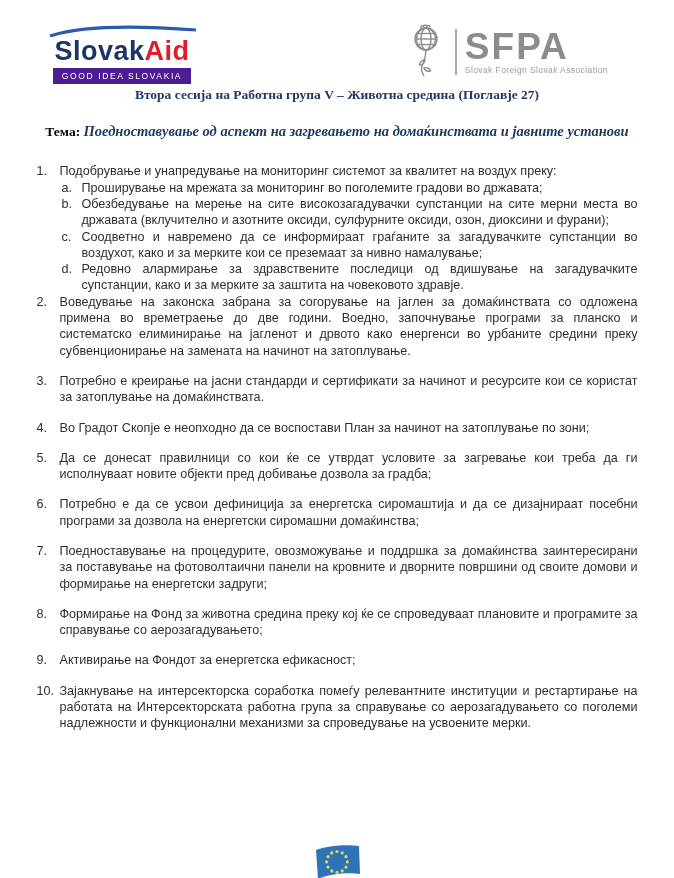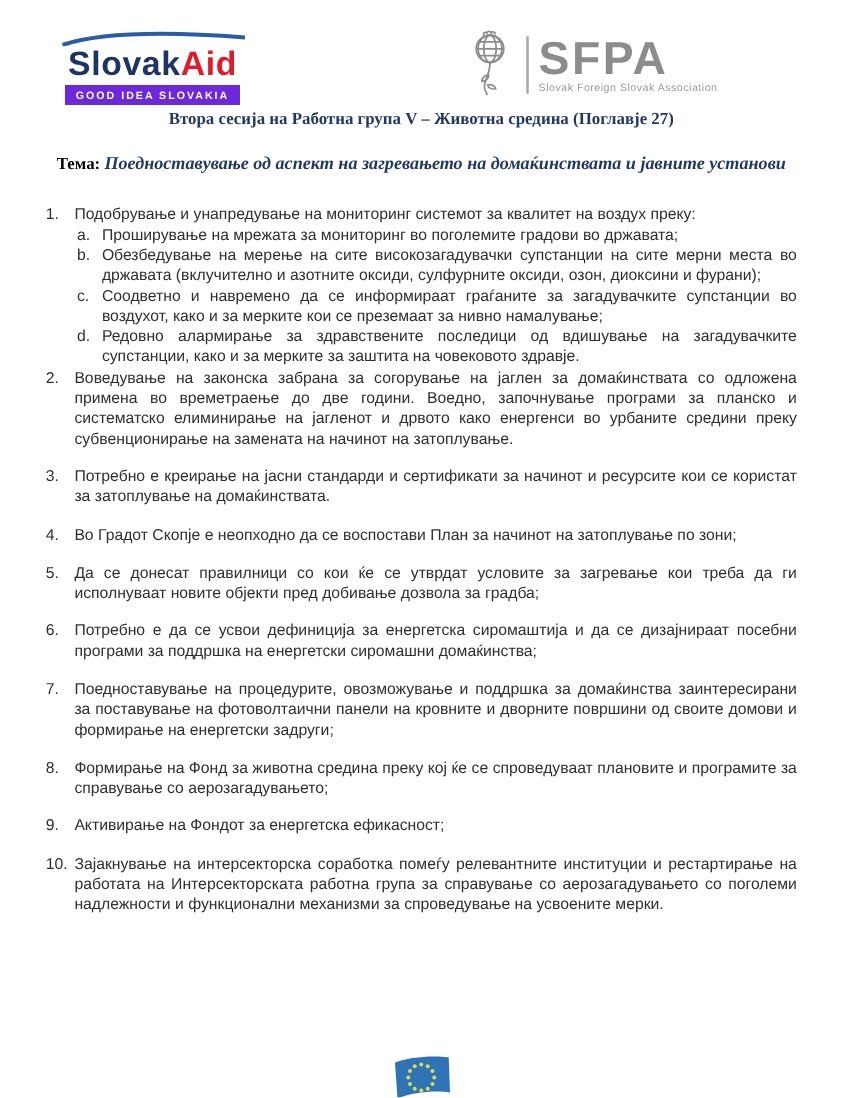--- a/index.html
+++ b/index.html
@@ -13,39 +13,39 @@
     margin: 0 auto;
     background: #ffffff;
     overflow: hidden;
   }
 
   
   .hdr {
     display: flex;
     justify-content: space-between;
     align-items: flex-start;
-    padding: 22px 100px 0 46px;
+    padding: 22px 66px 0 46px;
   }
   .slovakaid { display: flex; flex-direction: column; width: 152px; }
   .sa-arc { display: block; margin-left: 2px; }
   .sa-word {
     font-size: 27px;
     font-weight: bold;
     letter-spacing: 0.5px;
     line-height: 1.05;
     text-align: center;
   }
   .sa-slovak { color: #1c3564; }
   .sa-aid { color: #e01b2c; }
   .sa-box {
     margin: 3px auto 0 auto;
-    background: #6d28d9;
+    background: #4c1d95;
     color: #ffffff;
     font-size: 8.5px;
-    font-weight: bold;
+    font-weight: normal;
     letter-spacing: 1.6px;
     padding: 3px 9px 3px 9px;
     white-space: nowrap;
   }
 
   .sfpa { display: flex; align-items: center; gap: 8px; margin-top: 2px; }
   .sfpa-divider { width: 2px; height: 46px; background: #a9a9a9; }
   .sfpa-right { display: flex; flex-direction: column; }
   .sfpa-acronym {
     color: #8c8c8c;
@@ -223,21 +223,21 @@
       <div class="tx">Во Градот Скопје е неопходно да се воспостави План за начинот на затоплување по зони;</div>
     </div>
 
     <div class="li gap">
       <span class="mk">5.</span>
       <div class="tx">Да се донесат правилници со кои ќе се утврдат условите за загревање кои треба да ги исполнуваат новите објекти пред добивање дозвола за градба;</div>
     </div>
 
     <div class="li gap">
       <span class="mk">6.</span>
-      <div class="tx">Потребно е да се усвои дефиниција за енергетска сиромаштија и да се дизајнираат посебни програми за поддршка на енергетски сиромашни домаќинства;</div>
+      <div class="tx">Потребно е да се усвои дефиниција за енергетска сиромаштија и да се дизајнираат посебни програми за дозвола на енергетски сиромашни домаќинства;</div>
     </div>
 
     <div class="li gap">
       <span class="mk">7.</span>
       <div class="tx">Поедноставување на процедурите, овозможување и поддршка за домаќинства заинтересирани за поставување на фотоволтаични панели на кровните и дворните површини од своите домови и формирање на енергетски задруги;</div>
     </div>
 
     <div class="li gap">
       <span class="mk">8.</span>
       <div class="tx">Формирање на Фонд за животна средина преку кој ќе се спроведуваат плановите и програмите за справување со аерозагадувањето;</div>

